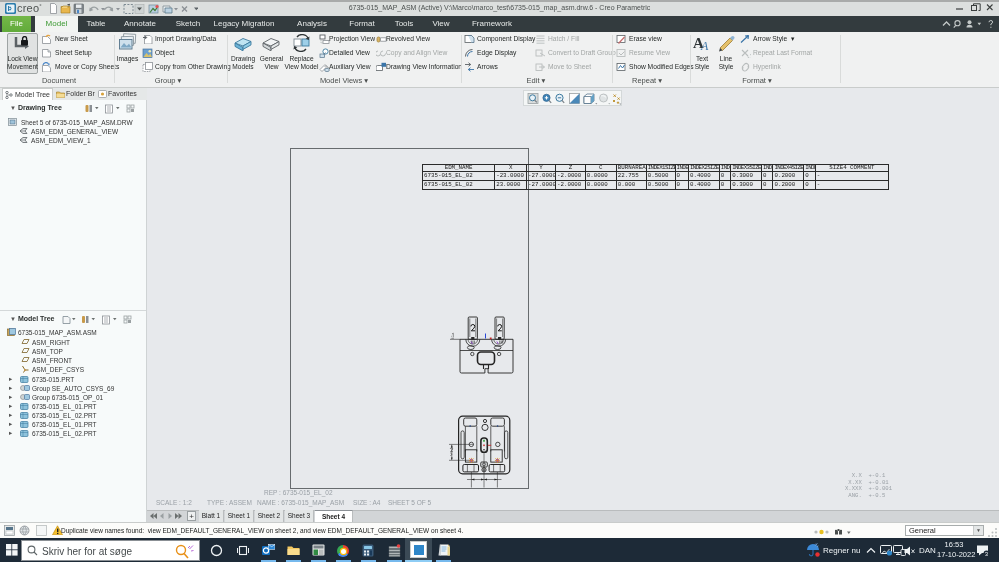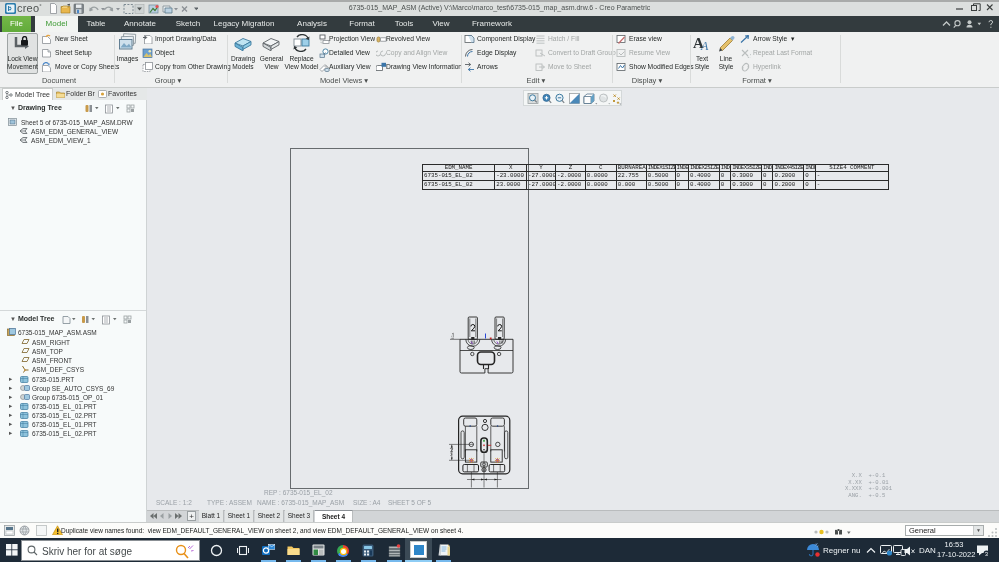--- a/index.html
+++ b/index.html
@@ -277,21 +277,21 @@
  <svg class="abs" style="left:616px;top:48px" width="11" height="10">
       <rect x="1" y="1.5" width="8" height="7" fill="none" stroke="#b9bdbd" stroke-width="0.9"></rect>
       <path d="M3 5 l2 2 l3.5 -3.5" stroke="#b9bdbd" stroke-width="1" fill="none"></path>
     </svg>
  <div class="rsmall dis" style="left:629px;top:48px;">Resume View</div>
  <svg class="abs" style="left:616px;top:62px" width="11" height="10">
       <rect x="1" y="1.5" width="8" height="7" fill="#fff" stroke="#5b6165" stroke-width="0.8"></rect>
       <path d="M2.5 6.5 l2 -3 l2 2.5 l2 -3" stroke="#3b75a8" stroke-width="1" fill="none"></path>
     </svg>
  <div class="rsmall" style="left:629px;top:62px;">Show Modified Edges</div>
- <div class="rlabel" style="left:619px;width:56px;">Display ▾</div>
+ <div class="rlabel" style="left:619px;width:56px;">Repeat ▾</div>
  <div class="rsep" style="left:690px;"></div>
 
  <svg class="abs" style="left:692px;top:34px" width="20" height="18">
   <text x="1" y="14" font-size="15" font-weight="bold" fill="#2f3537" font-family="Liberation Serif">A</text>
   <text x="9" y="16" font-size="12" fill="#3b75a8" font-family="Liberation Serif" font-style="italic">A</text>
  </svg>
  <div class="rbig" style="left:688px;top:55px;width:28px;">Text<br>Style</div>
  <svg class="abs" style="left:716px;top:34px" width="20" height="18">
   <path d="M4 14 L14 4 l2.5 2.5 L6.5 16.5 z" fill="#e4c06a" stroke="#9c7c33" stroke-width="0.8"></path>
   <path d="M14 4 l2.5 2.5 l1.5 -1.5 a1.7 1.7 0 0 0 -2.5 -2.5 z" fill="#8fb4d4"></path>

